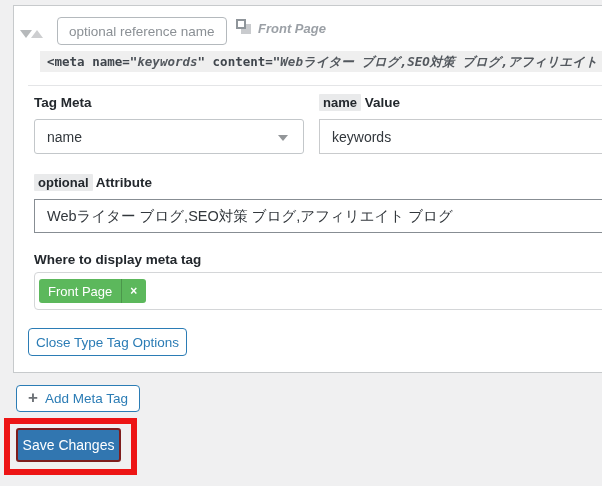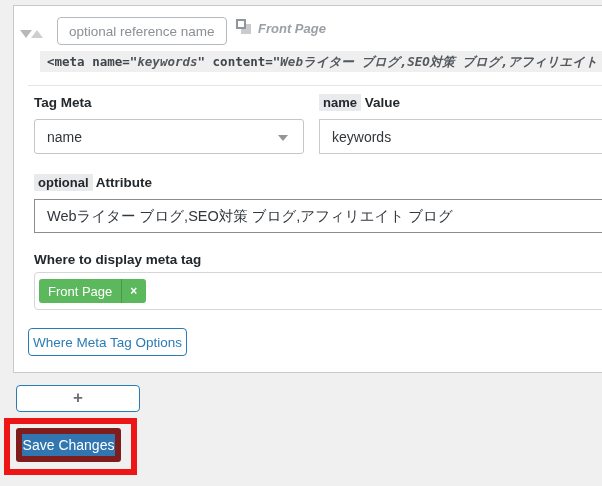--- a/index.html
+++ b/index.html
@@ -115,21 +115,21 @@
   .btn-close { left:28px; top:328px; width:159px; height:28px; }
   .btn-add   { left:16px; top:385px; width:124px; height:27px; gap:7px; }
   .plus-glyph { color:#6c7176; font-weight:bold; font-size:17px; line-height:1; margin-top:-2px; }
 
   .red-annotation {
     position:absolute; left:4px; top:418px; width:133px; height:57px;
     border:6px solid #ed1515; pointer-events:none;
   }
   .btn-save {
     position:absolute; left:16px; top:428px; width:105px; height:34px;
-    background:#3176b0; border:6px solid #7f1d1d; border-radius:3px;
+    background:#3176b0; border:2px solid #7f1d1d; border-radius:3px;
     color:#fff; font-size:14px; display:flex; align-items:center;
     justify-content:center; cursor:pointer;
     font-family:"Liberation Sans", sans-serif;
   }
 </style>
 </head>
 <body>
 
 <div class="panel">
   <div class="header-row"></div>
@@ -170,21 +170,22 @@
 <input class="text-input input-content" type="text" value="Webライター ブログ,SEO対策 ブログ,アフィリエイト ブログ" style="">
 
 <div class="field-label" style="left:34px; top:252px;">Where to display meta tag</div>
 <div class="tags-box">
   <span class="tag-pill">
     <span>Front Page</span>
     <span class="tag-x">×</span>
   </span>
 </div>
 
-<button class="btn-outline btn-close">Where Meta Tag Options</button>
+<button class="btn-outline btn-close">Close Type Tag Options</button>
 
 <button class="btn-outline btn-add">
   <span class="plus-glyph">+</span>
+  <span>Add Meta Tag</span>
 </button>
 
 <button class="btn-save">Save Changes</button>
 
 <div class="red-annotation"></div>
 
 </body></html>

